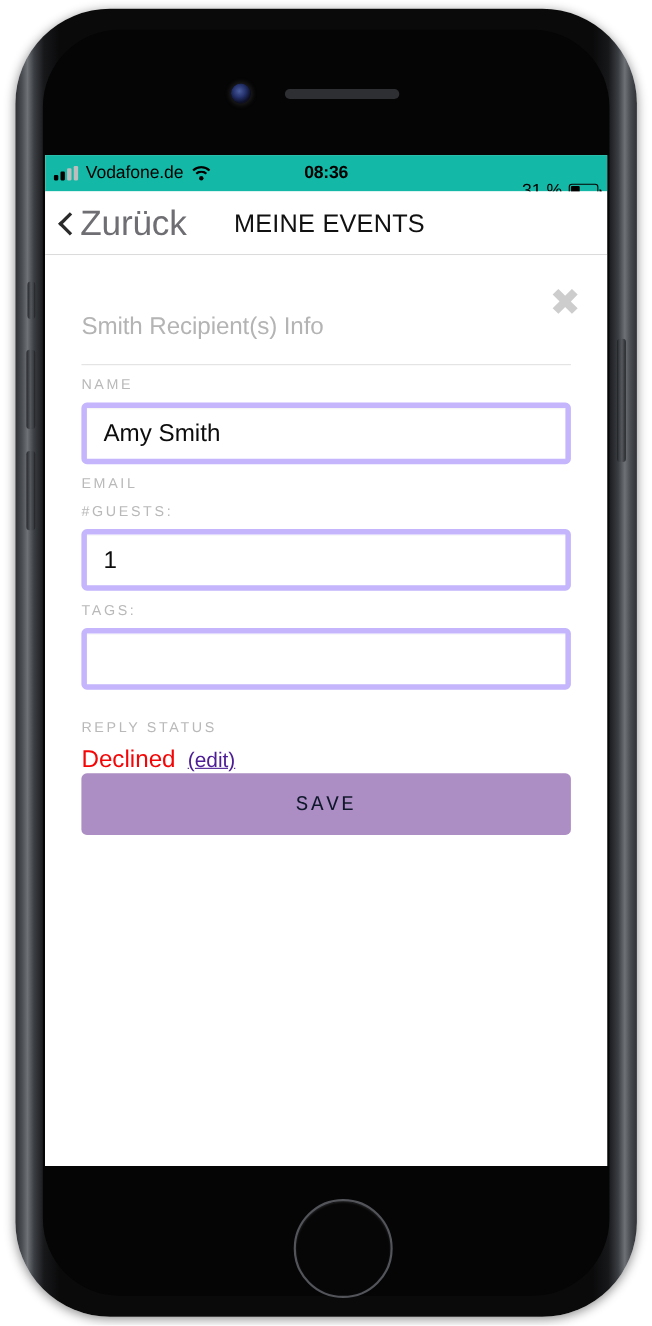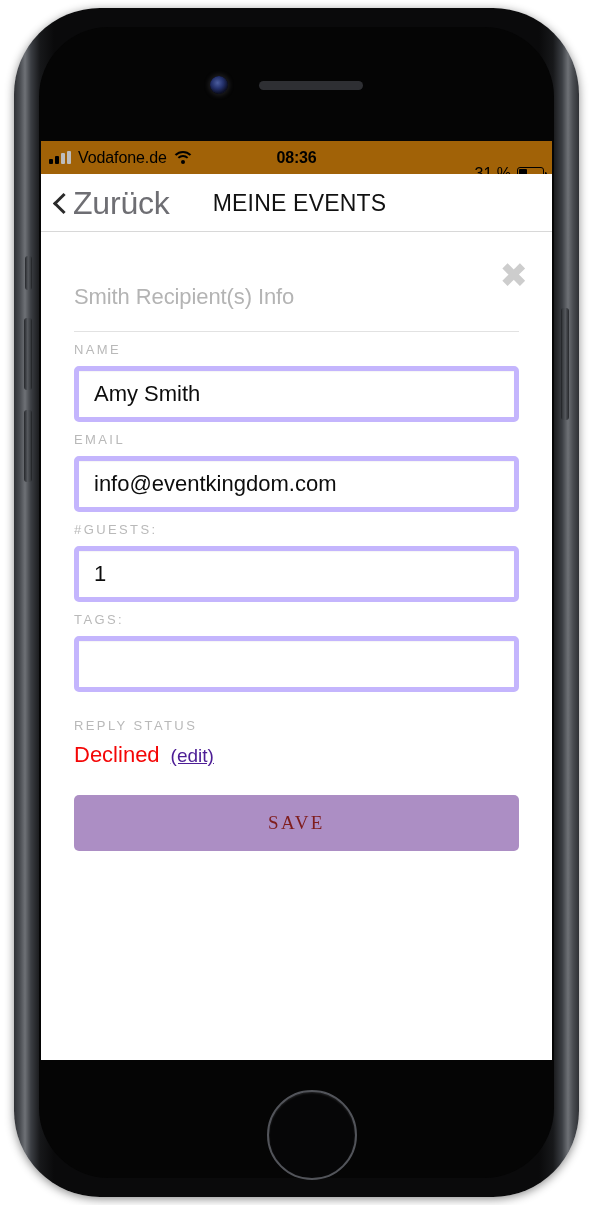--- a/index.html
+++ b/index.html
@@ -88,21 +88,21 @@
     left: 41px; top: 141px;
     width: 511px; height: 919px;
     background: #ffffff;
     overflow: hidden;
   }
 
   
   .statusbar {
     position: relative;
     height: 33px;
-    background: #a16207;
+    background: #14b8a6;
     font-size: 17px;
     color: #000;
   }
   .sb-left {
     position: absolute; left: 8px; top: 0;
     height: 33px; display: flex; align-items: center; gap: 7px;
   }
   .sig-bars { display: flex; align-items: flex-end; gap: 2px; height: 12px; }
   .sig-bars i { display: block; width: 4px; border-radius: 1px; background: #000; }
   .sig-bars i:nth-child(1) { height: 5px; }
@@ -246,29 +246,28 @@
   .status-edit {
     font-size: 19px;
     color: #4c1d95;
     text-decoration: underline;
     cursor: pointer;
   }
 
   .save-button {
     display: block;
     width: 100%;
-    margin-top: 27px;
     height: 56px;
     border: none;
     border-radius: 5px;
     background: #ac8ec4;
-    color: #7f1d1d;
+    color: #0f172a;
     font-size: 19px;
     letter-spacing: 2.4px;
-    font-family: Liberation Serif, serif;
+    font-family: Liberation Mono, monospace;
     cursor: pointer;
   }
 </style>
 </head>
 <body>
 
 <div class="stage">
 
   <div class="phone-body">
     <div class="phone-inner"></div>
@@ -324,21 +323,20 @@
         <div class="section-title">Smith Recipient(s) Info</div>
         <div class="divider"></div>
 
         <div class="field">
           <div class="field-label">NAME</div>
           <input class="field-input" type="text" value="Amy Smith" style="">
         </div>
 
         <div class="field">
           <div class="field-label">EMAIL</div>
-          <input class="field-input" type="text" value="info@eventkingdom.com" style="">
         </div>
 
         <div class="field">
           <div class="field-label">#GUESTS:</div>
           <input class="field-input" type="text" value="1" style="">
         </div>
 
         <div class="field">
           <div class="field-label">TAGS:</div>
           <input class="field-input" type="text" value="" style="">

